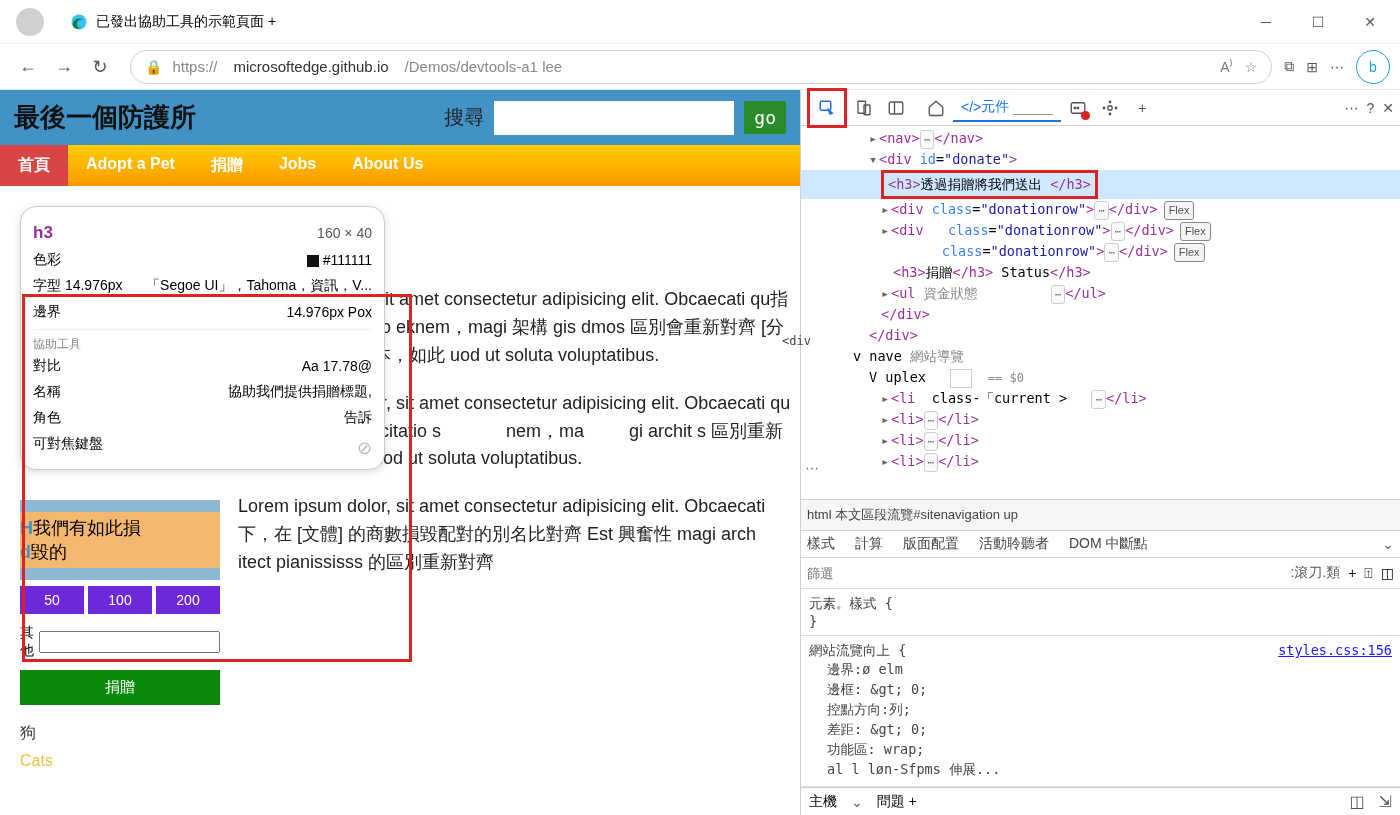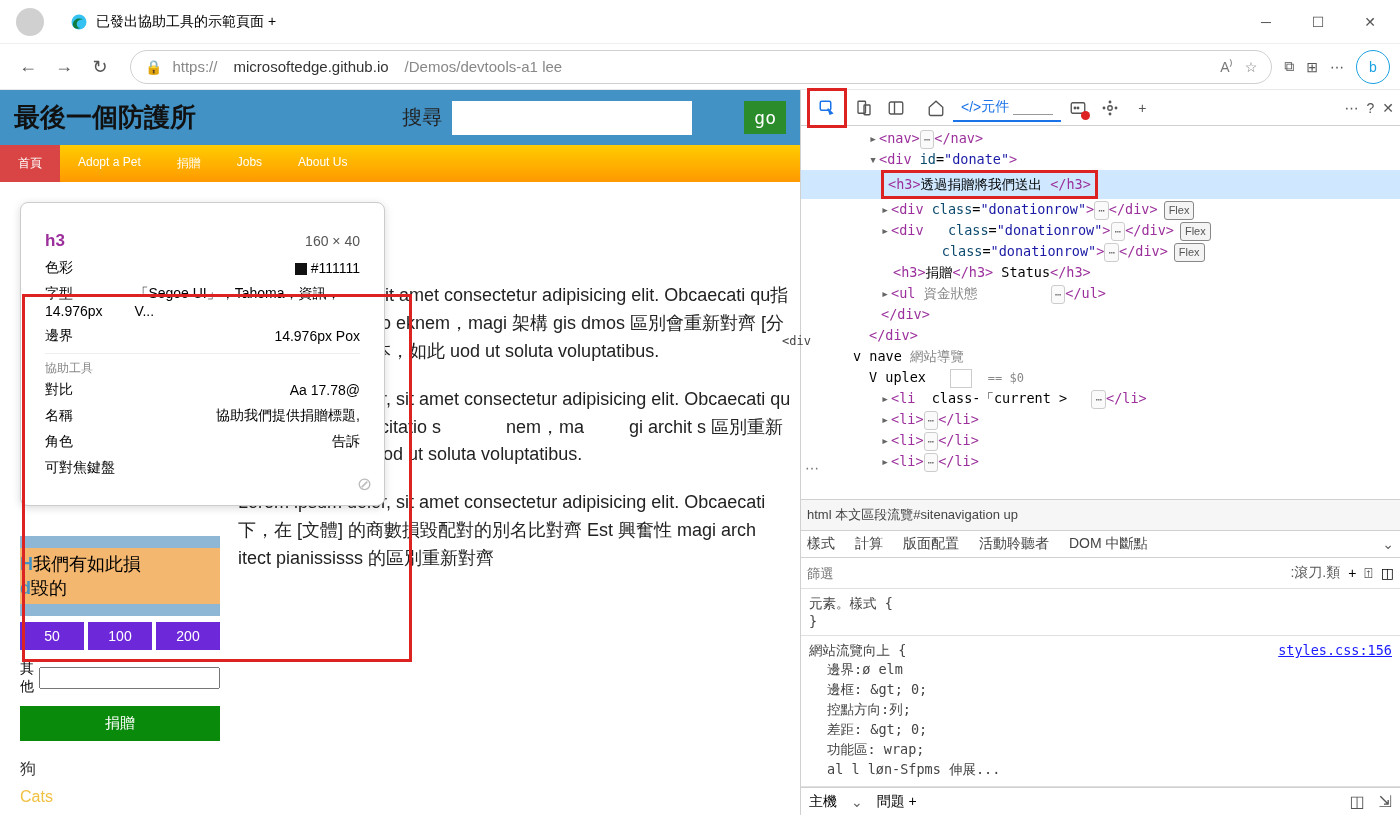--- a/index.html
+++ b/index.html
@@ -25,35 +25,35 @@
 
 .workspace { display: flex; height: calc(100vh - 90px); position: relative; }
 .page { width: 800px; height: 100%; overflow: hidden; position: relative; }
 .devtools { flex: 1; display: flex; flex-direction: column; border-left: 1px solid #d0d0d0; min-width: 0; }
 
 
 .page-header { background: #4292c6; display: flex; align-items: center; padding: 10px 14px; justify-content: flex-end; }
 .page-title { font-size: 26px; font-weight: bold; color: #111; }
 .search-label { margin-left: auto; font-size: 20px; color: #222; }
 .search-input { width: 240px; height: 34px; margin: 0 10px; border: none; }
-.go-btn { background: #2a8c2a; color: #fff; padding: 6px 10px; font-size: 18px; border: none; font-family: Consolas, monospace; margin-left: 42px; }
+.go-btn { background: #2a8c2a; color: #fff; padding: 6px 10px; font-size: 18px; border: none; font-family: Consolas, monospace; }
 
 .nav { display: flex; background: linear-gradient(#ffcc00, #ff9900); }
-.nav-item { padding: 10px 18px; font-size: 12px; color: #fff; }
+.nav-item { padding: 10px 18px; font-size: 16px; color: #fff; font-weight: bold; }
 .nav-item.active { background: #d94545; position: relative; }
 .nav-item.active::after { content: ""; position: absolute; bottom: -10px; left: 50%; transform: translateX(-50%); border: 10px solid transparent; border-top-color: #d94545; }
 
 .page-body { display: flex; padding: 20px 6px 0 20px; gap: 18px; }
 .sidebar { width: 200px; flex-shrink: 0; position: relative; }
 .main-text { flex: 1; font-size: 18px; line-height: 1.55; color: #222; padding-top: 80px; }
 .main-text p { margin-bottom: 20px; }
 
 
 .tooltip-highlight { position: absolute; top: 204px; left: 22px; width: 390px; height: 368px; border: 3px solid #d22; z-index: 50; pointer-events: none; }
-.tooltip { background: #fff; border: 1px solid #ccc; border-radius: 8px; padding: 24px; font-size: 14px; box-shadow: 0 2px 8px rgba(0,0,0,0.15); position: relative; }
+.tooltip { background: #fff; border: 1px solid #ccc; border-radius: 16px; padding: 12px; font-size: 14px; box-shadow: 0 2px 8px rgba(0,0,0,0.15); position: relative; }
 .tt-row { display: flex; justify-content: space-between; padding: 4px 0; align-items: center; }
 .tt-tag { color: #9b2f9b; font-weight: bold; font-size: 17px; }
 .tt-dim { color: #555; }
 .swatch { display: inline-block; width: 12px; height: 12px; background: #111; margin-right: 4px; vertical-align: middle; }
 .tt-section { color: #888; font-size: 12px; border-top: 1px solid #eee; padding-top: 6px; margin-top: 4px; }
 .not-icon { position: absolute; bottom: 10px; right: 12px; color: #bbb; font-size: 18px; }
 
 .highlighted-element { margin-top: 30px; border-top: 12px solid #8db7d4; border-bottom: 12px solid #8db7d4; }
 .highlighted-inner { background: #f4b770; padding: 4px 0; font-size: 18px; }
 .hl-d { color: #4292c6; font-weight: bold; }
@@ -80,21 +80,21 @@
 .dt-tab.active { border-bottom: 2px solid #1a73e8; color: #1a73e8; }
 .tab-input { border: none; border-bottom: 1px solid #999; width: 40px; margin-left: 4px; }
 .issues-badge { position: relative; }
 .issues-badge::after { content: ""; position: absolute; bottom: 3px; right: 3px; width: 9px; height: 9px; background: #d22; border-radius: 50%; }
 .dt-right { margin-left: auto; display: flex; align-items: center; gap: 8px; color: #555; }
 
 .dom-tree { flex: 1; overflow: auto; font-family: Consolas, monospace; font-size: 13.5px; line-height: 1.55; padding: 2px 0; }
 .dom-line { white-space: nowrap; padding: 0 6px; }
 .tri { display: inline-block; width: 10px; color: #666; }
 .tag-b { color: #9b2f9b; }
-.attr-n { color: #0c4a6e; }
+.attr-n { color: #3b82f6; }
 .attr-v { color: #1a1aa6; }
 .gray-zh { color: #888; }
 .dom-selected-line { background: #cfe8ff; }
 .dom-red-box { border: 3px solid #d22; padding: 1px 4px; display: inline-block; }
 .flex-badge { display: inline-block; border: 1px solid #888; border-radius: 3px; font-size: 11px; padding: 0 4px; color: #555; background: #f4f4f4; font-family: sans-serif; margin-left: 6px; }
 .dots-btn { display: inline-block; border: 1px solid #ccc; border-radius: 3px; padding: 0 3px; color: #666; background: #fafafa; font-size: 11px; }
 .sub-box { display: inline-block; border: 1px solid #ccc; padding: 0 3px; color: #888; font-size: 11px; }
 .zero-box { display: inline-block; width: 30px; color: #888; font-size: 12px; }
 
 .breadcrumb { border-top: 1px solid #d0d0d0; padding: 6px; font-size: 13px; color: #444; background: #f6f6f6; white-space: nowrap; overflow: hidden; }

